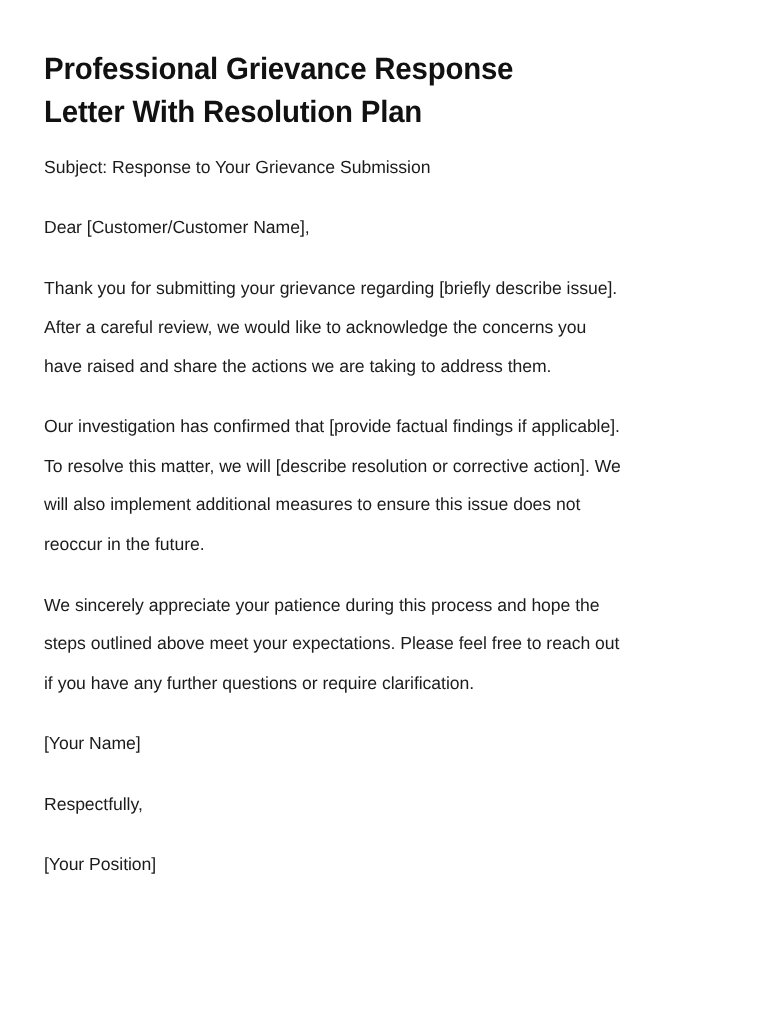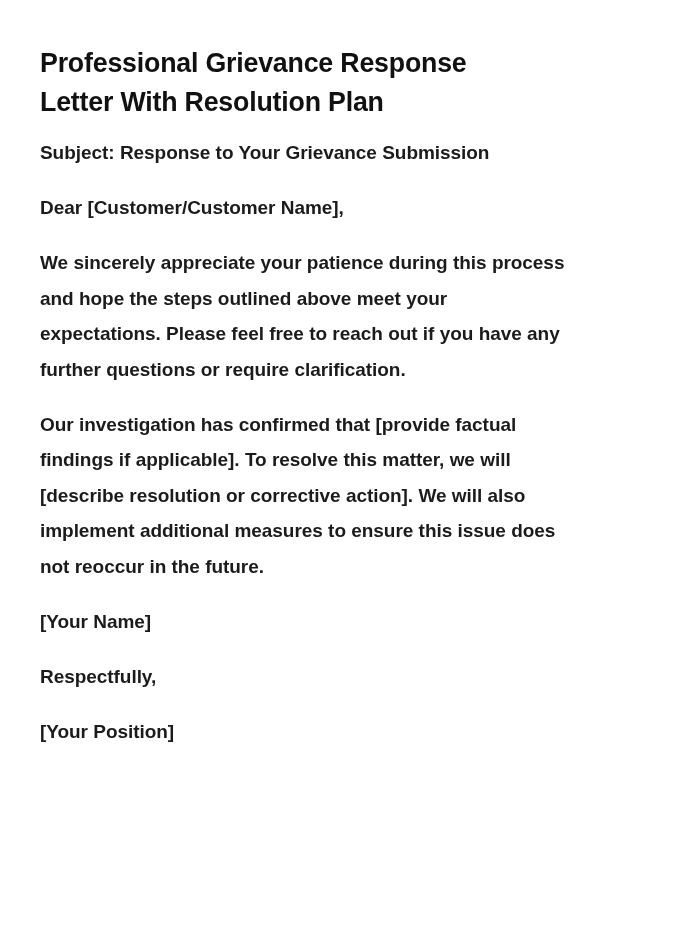--- a/index.html
+++ b/index.html
@@ -33,27 +33,26 @@
     letter-spacing: -0.2px;
     color: #111111;
     max-width: 560px;
     transform: scaleX(0.955);
     transform-origin: left top;
   }
 
   .body-block {
     margin: 0 0 19.5px 0;
     font-family: "Liberation Sans", sans-serif;
-    font-size: 19px;
+    font-size: 16px;
     line-height: 35.5px;
     color: #1b1b1b;
     max-width: 598px;
     letter-spacing: -0.05px;
     word-spacing: 0.1px;
-    font-weight: bold;
   }
 
   .body-block:last-child {
     margin-bottom: 0;
   }
 
   .para {
     text-align: left;
   }
 </style>
@@ -61,24 +60,25 @@
 <body>
 
 <div class="page">
 
   <h1 class="doc-title">Professional Grievance Response Letter With Resolution Plan</h1>
 
   <p class="body-block para">Subject: Response to Your Grievance Submission</p>
 
   <p class="body-block para">Dear [Customer/Customer Name],</p>
 
+  <p class="body-block para">Thank you for submitting your grievance regarding [briefly describe issue]. After a careful review, we would like to acknowledge the concerns you have raised and share the actions we are taking to address them.</p>
+
+  <p class="body-block para">Our investigation has confirmed that [provide factual findings if applicable]. To resolve this matter, we will [describe resolution or corrective action]. We will also implement additional measures to ensure this issue does not reoccur in the future.</p>
 
   <p class="body-block para">We sincerely appreciate your patience during this process and hope the steps outlined above meet your expectations. Please feel free to reach out if you have any further questions or require clarification.</p>
-
-  <p class="body-block para">Our investigation has confirmed that [provide factual findings if applicable]. To resolve this matter, we will [describe resolution or corrective action]. We will also implement additional measures to ensure this issue does not reoccur in the future.</p>
 
   <p class="body-block para">[Your Name]</p>
 
   <p class="body-block para">Respectfully,</p>
 
   <p class="body-block para">[Your Position]</p>
 
 </div>
 
 </body></html>

